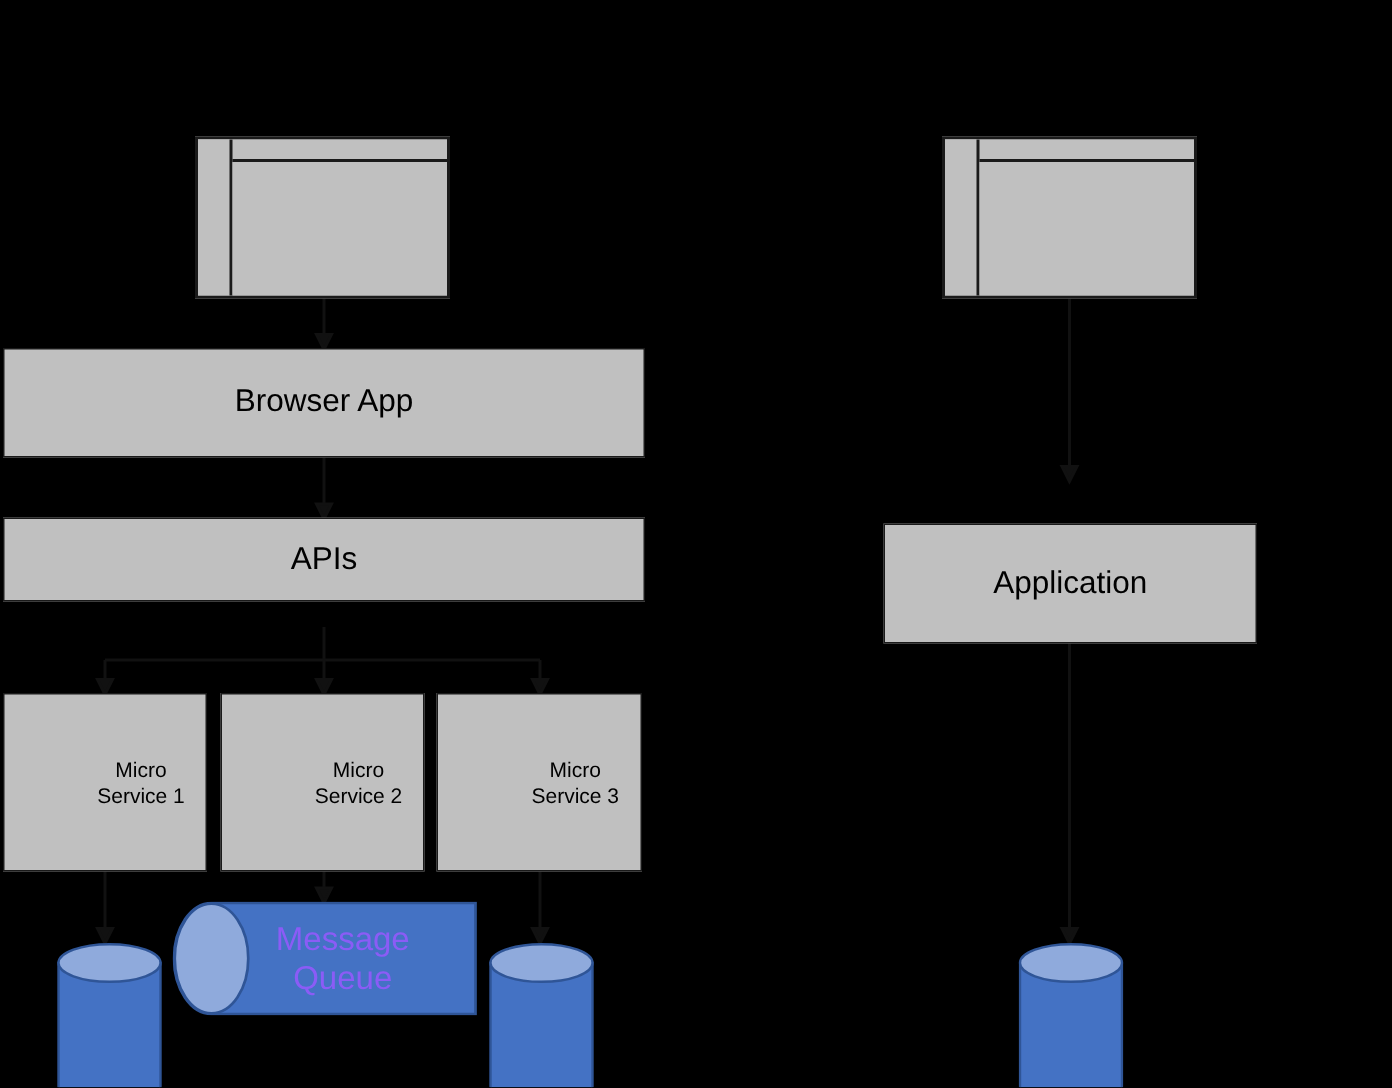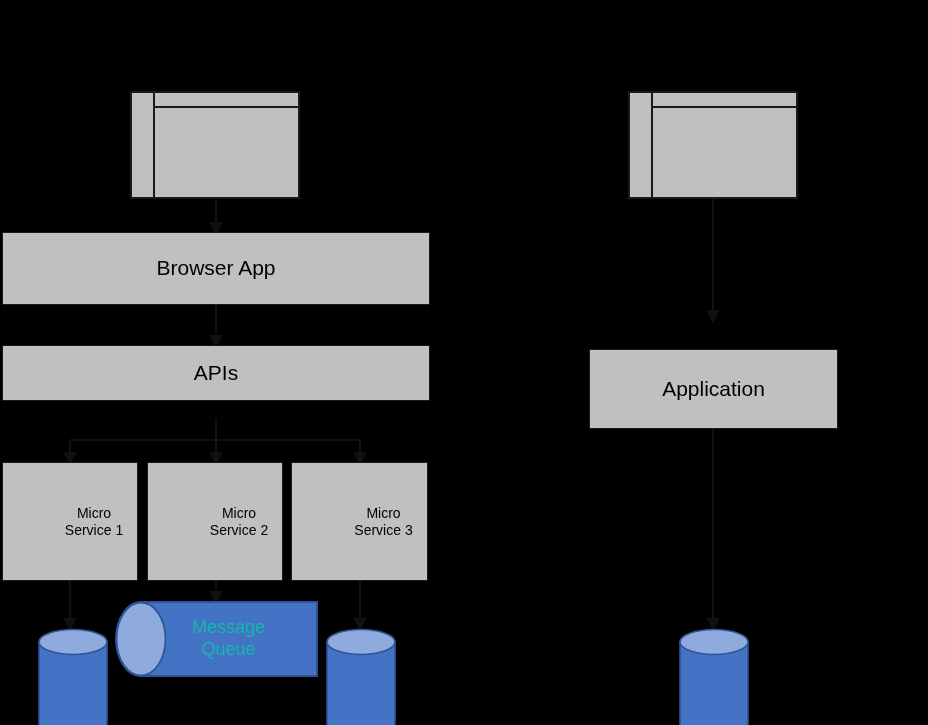--- a/index.html
+++ b/index.html
@@ -67,22 +67,22 @@
     position: absolute;
   }
   .hcyl svg { display: block; }
   .hcyl .hcyl-label {
     position: absolute;
     left: 30px; right: 6px; top: 0; bottom: 0;
     display: flex;
     align-items: center;
     justify-content: center;
     text-align: center;
-    color: #14b8a6;
-    font-size: 18px;
+    color: #8b5cf6;
+    font-size: 22px;
     line-height: 1.2;
     white-space: pre-line;
     pointer-events: none;
   }
 
   
   .vcyl { position: absolute; }
   .vcyl svg { display: block; }
 
   

